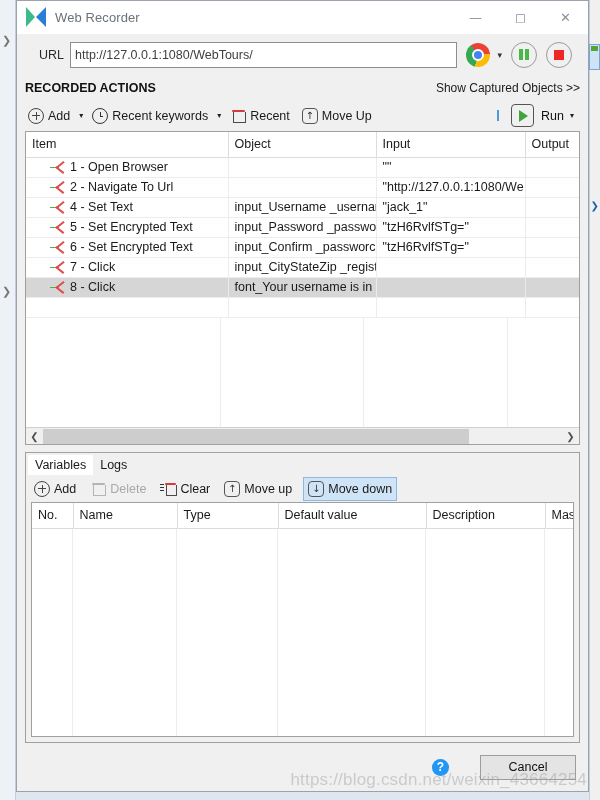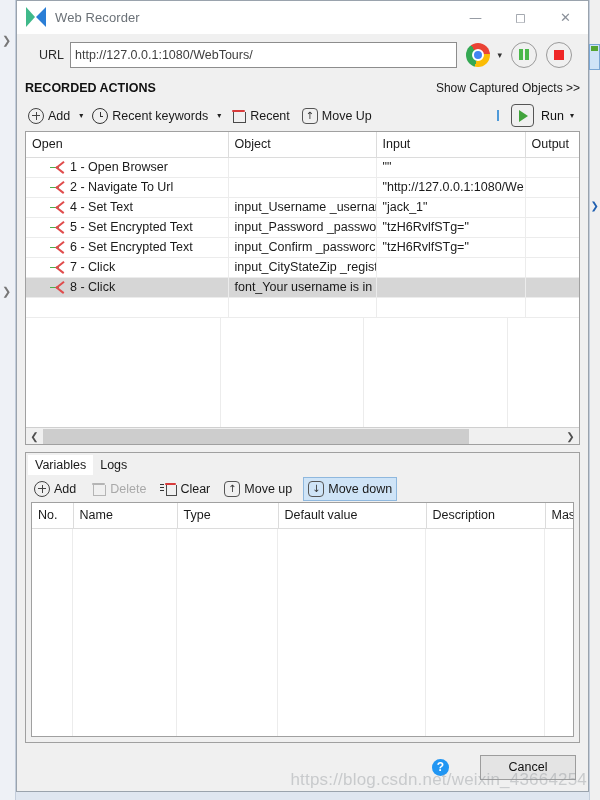--- a/index.html
+++ b/index.html
@@ -387,21 +387,21 @@
         <i class="tri"></i>
       </div>
     <span id="run-label">Run</span>
     <span class="tbcaret">▾</span>
   </div>
 
   <div id="actions-panel">
     <table id="actions-table">
       <thead>
         <tr>
-          <th class="col-item">Open</th>
+          <th class="col-item">Item</th>
           <th class="col-object">Object</th>
           <th class="col-input">Input</th>
           <th class="col-output">Output</th>
         </tr>
       </thead>
       <tbody id="actions-body">
           <tr>
             <td class="col-item">
               <div class="item-cell">
                 <span class="step-icon">

